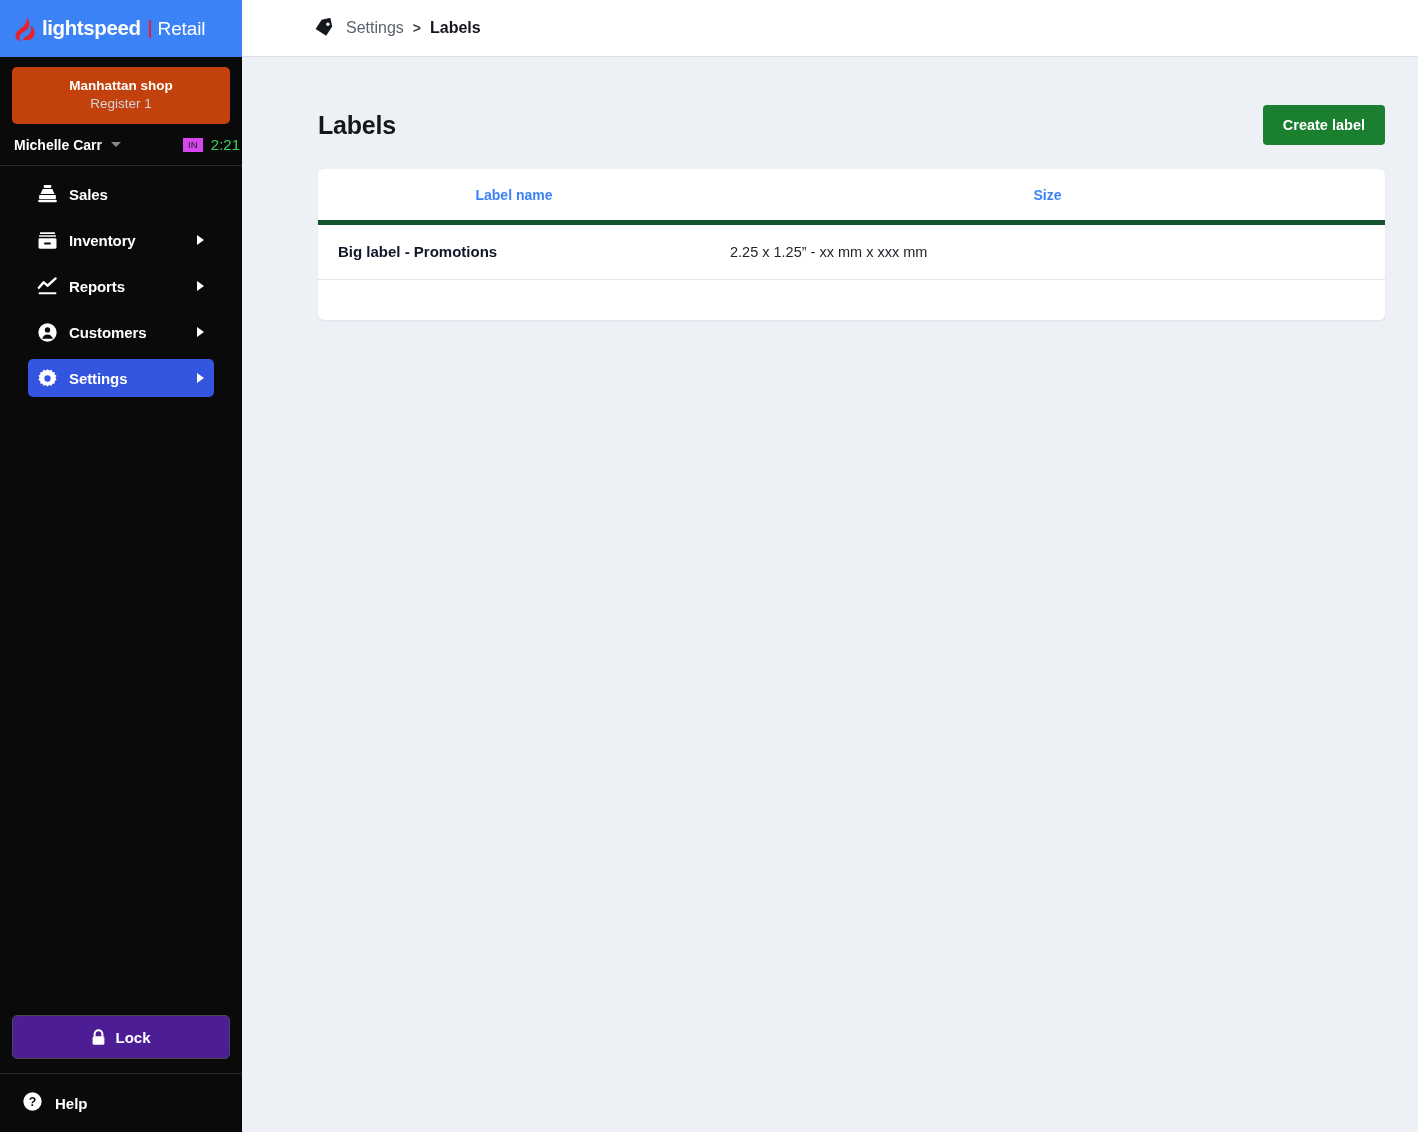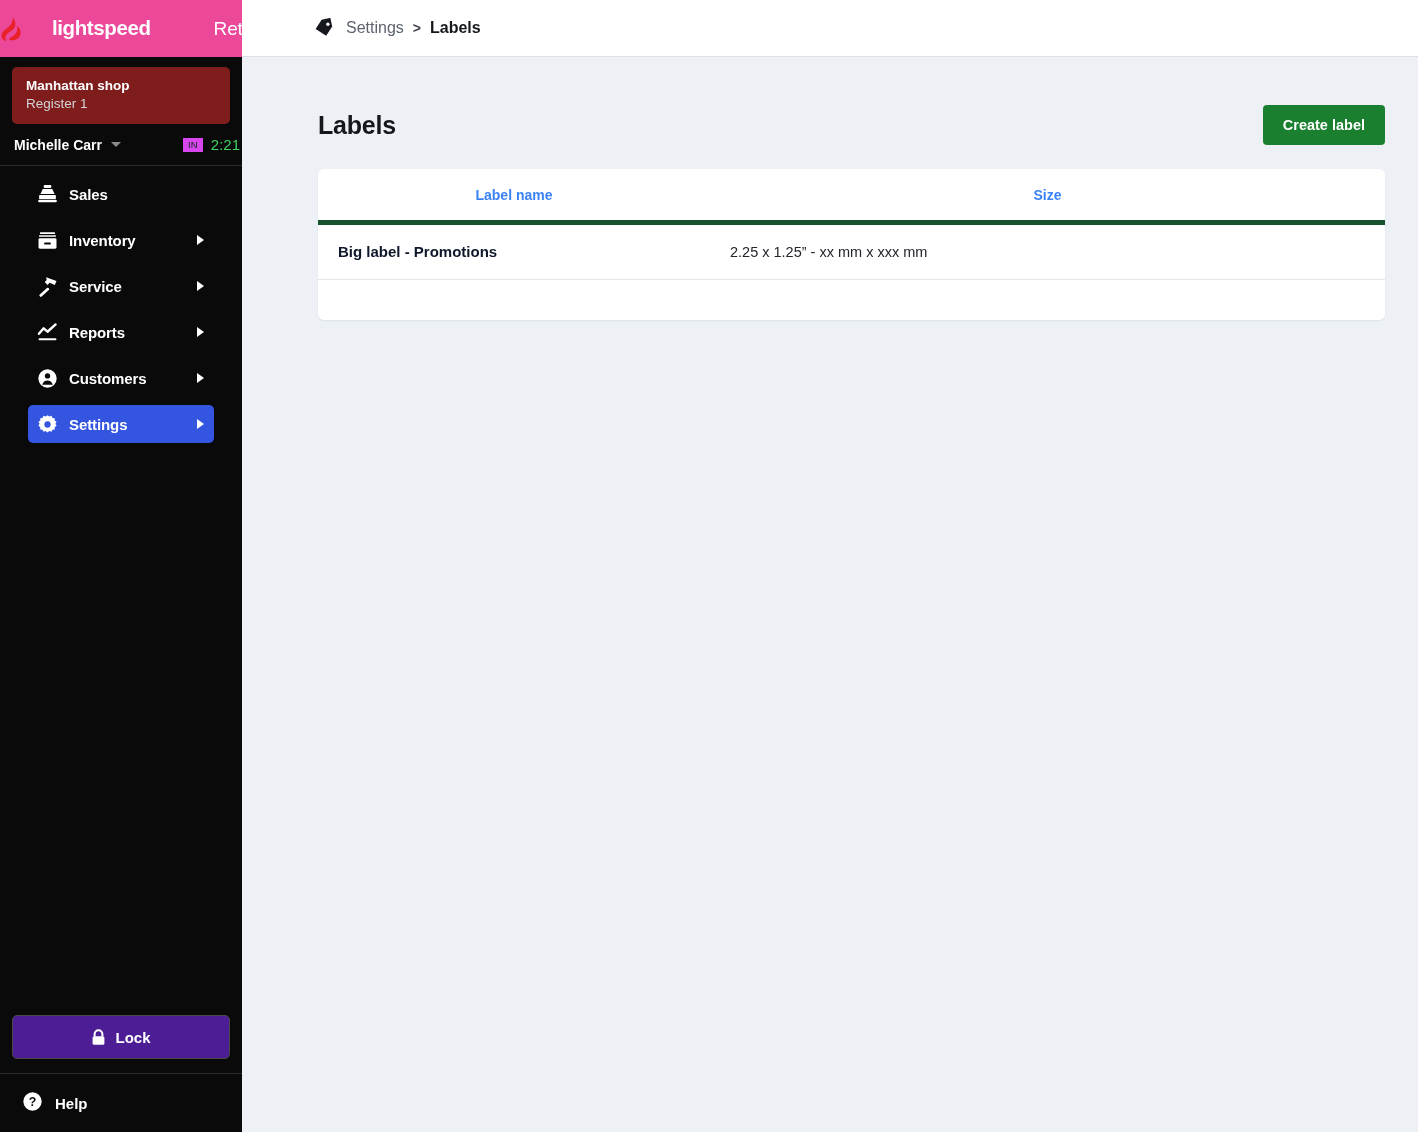--- a/index.html
+++ b/index.html
@@ -18,25 +18,24 @@
     width: 242px;
     min-width: 242px;
     height: 1132px;
     background: #0A0A0A;
     display: flex;
     flex-direction: column;
     position: relative;
   }
   .logo-bar {
     height: 57px;
-    background: #ec4899;
-    display: flex;
-    align-items: center;
-    padding-left: 0;
-    gap: 24px;
+    background: #3b82f6;
+    display: flex;
+    align-items: center;
+    padding-left: 14px;
   }
   .logo-flame { width: 22px; height: 24px; margin-right: 6px; flex: none; }
   .logo-word {
     color: #FFFFFF;
     font-size: 20.5px;
     font-weight: bold;
     letter-spacing: -0.4px;
     line-height: 1;
   }
   .logo-sep {
@@ -49,23 +48,24 @@
   }
   .logo-sub {
     color: #FFFFFF;
     font-size: 19px;
     font-weight: normal;
     letter-spacing: -0.1px;
   }
 
   .store-box {
     margin: 10px 12px 0 12px;
-    background: #7f1d1d;
+    background: #c2410c;
     border-radius: 5px;
     padding: 10px 14px 11px 14px;
+    text-align: center;
   }
   .store-name { color: #FFFFFF; font-size: 13.5px; font-weight: bold; line-height: 1.35; }
   .store-reg  { color: #D2D4D7; font-size: 13.5px; font-weight: normal; line-height: 1.35; }
 
   .user-row {
     display: flex;
     align-items: center;
     height: 42px;
     padding: 0 2px 0 14px;
     border-bottom: 1px solid #2B2B2B;
@@ -260,31 +260,20 @@
             <rect x="2" y="5.4" width="18" height="1.8" rx="0.9" fill="#fff"></rect>
             <rect x="1.6" y="8.6" width="18.8" height="11" rx="1.4" fill="#fff"></rect>
             <rect x="7.4" y="13.2" width="7.2" height="1.9" rx="0.95" fill="#0A0A0A"></rect>
           </svg>
         </span>
         <span class="nav-label">Inventory</span>
         <span class="nav-spacer"></span>
         <span class="caret-right"></span>
       </div>
 
-      <div class="nav-item">
-        <span class="nav-ico">
-          <svg width="21" height="21" viewBox="0 0 22 22">
-            <path d="M9.5 1.4 L20.4 5.3 L18.6 9.4 L13.2 7.1 L11.0 9.3 L8.1 6.4 L10.2 4.2 Z" fill="#fff"></path>
-            <rect x="1.2" y="16.0" width="12.5" height="2.9" rx="1.2" fill="#fff" transform="rotate(-42 7 17)"></rect>
-          </svg>
-        </span>
-        <span class="nav-label">Service</span>
-        <span class="nav-spacer"></span>
-        <span class="caret-right"></span>
-      </div>
 
       <div class="nav-item">
         <span class="nav-ico">
           <svg width="21" height="21" viewBox="0 0 22 22">
             <path d="M2 12.4 L7 6.6 L11 10.2 L19.5 2.6" stroke="#fff" stroke-width="2.5" fill="none" stroke-linecap="round" stroke-linejoin="round"></path>
             <rect x="1.6" y="17.0" width="18.8" height="2.2" rx="1.1" fill="#fff"></rect>
           </svg>
         </span>
         <span class="nav-label">Reports</span>
         <span class="nav-spacer"></span>

